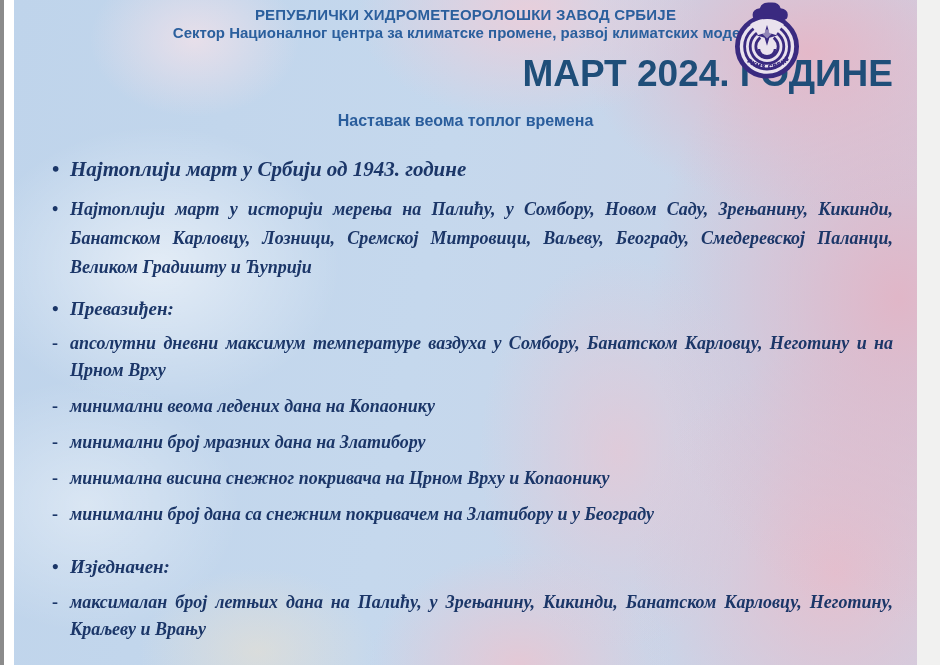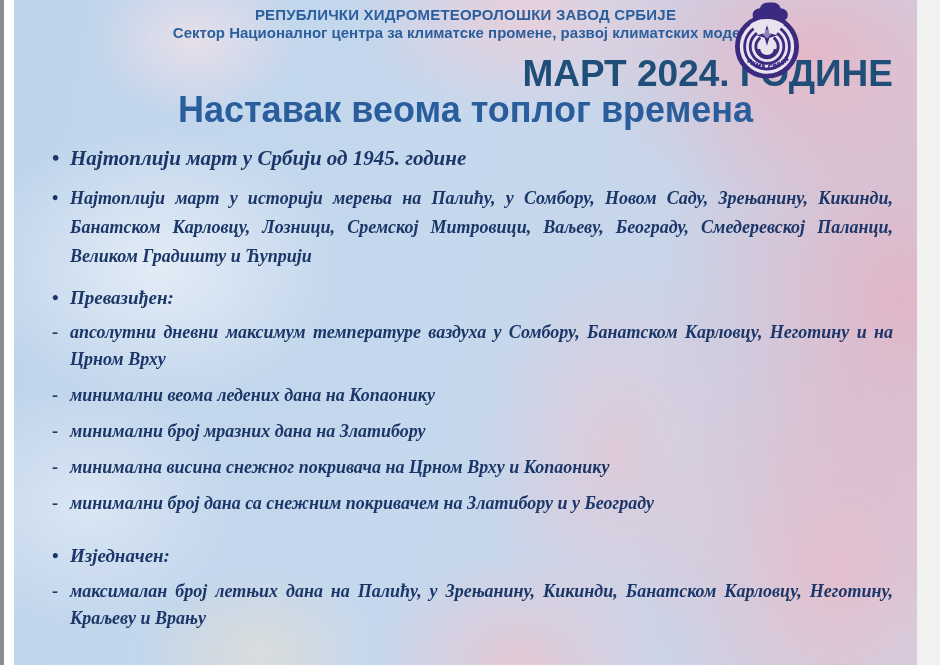--- a/index.html
+++ b/index.html
@@ -30,22 +30,22 @@
   .content { position: relative; width: 100%; height: 100%; padding: 6px 24px 0 24px; }
 
   .org-header { text-align: center; font-family: "Liberation Sans", sans-serif; font-weight: bold; color: #2b5f9d; }
   .org-line { font-size: 15px; line-height: 17.5px; }
   .org-line.caps { letter-spacing: 0.2px; }
 
   .logo-box { position: absolute; top: 1px; right: 108px; width: 84px; height: 80px; }
 
   .doc-title    { margin-top: 15px; text-align: right; font-family: "Liberation Sans", sans-serif;
                   font-weight: bold; font-size: 37px; line-height: 35px; color: #1f4e79; }
-  .doc-subtitle { margin-top: 3px;  text-align: center; font-family: "Liberation Sans", sans-serif;
-                  font-weight: bold; font-size: 36px; line-height: 32px; color: #2a5d9c; }
+  .doc-subtitle { margin-top: 14px;  text-align: center; font-family: "Liberation Sans", sans-serif;
+                  font-weight: bold; font-size: 16px; line-height: 32px; color: #2a5d9c; }
 
   .body-text { color: #1b3668; font-weight: bold; font-style: italic; }
 
   .li { display: flex; }
   .li .marker { flex: none; width: 32px; padding-left: 14px; font-style: normal; }
   .li .txt { flex: 1; }
   .justify { text-align: justify; }
 
   .b1 { margin-top: 19px; font-size: 21px; line-height: 26px; }
   .b2 { margin-top: 13px; font-size: 18px; line-height: 29px; }
@@ -86,21 +86,21 @@
             </text>
           </g>
         </svg>
       </div>
 
       <div class="doc-title">МАРТ 2024. ГОДИНЕ</div>
       <div class="doc-subtitle">Наставак веома топлог времена</div>
 
       <div class="li body-text b1">
         <span class="marker">•</span>
-        <span class="txt">Најтоплији март у Србији од 1945. године</span>
+        <span class="txt">Најтоплији март у Србији од 1943. године</span>
       </div>
 
       <div class="li body-text b2">
         <span class="marker">•</span>
         <span class="txt justify">Најтоплији март у историји мерења на Палићу, у Сомбору, Новом Саду, Зрењанину, Кикинди, Банатском Карловцу, Лозници, Сремској Митровици, Ваљеву, Београду, Смедеревској Паланци, Великом Градишту и Ћуприји</span>
       </div>
 
       <div class="li body-text sec-head">
         <span class="marker">•</span>
         <span class="txt">Превазиђен:</span>

